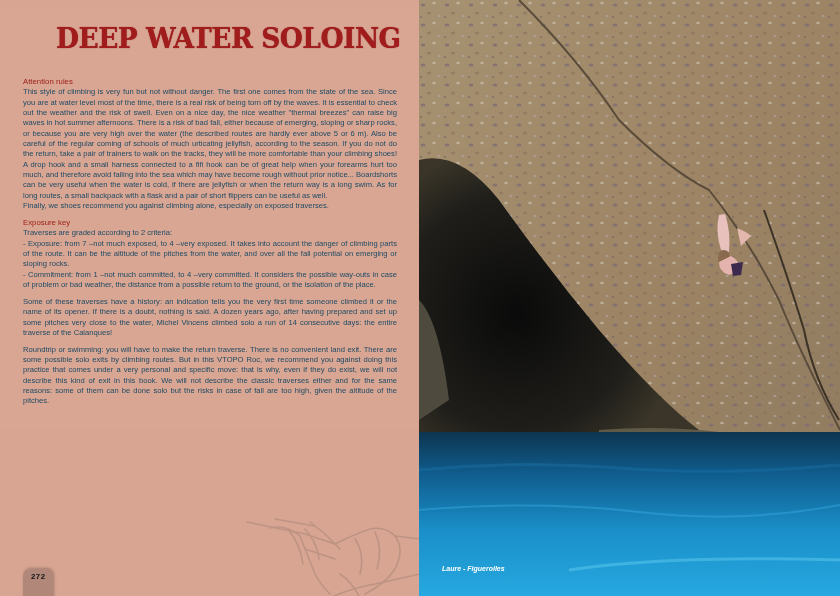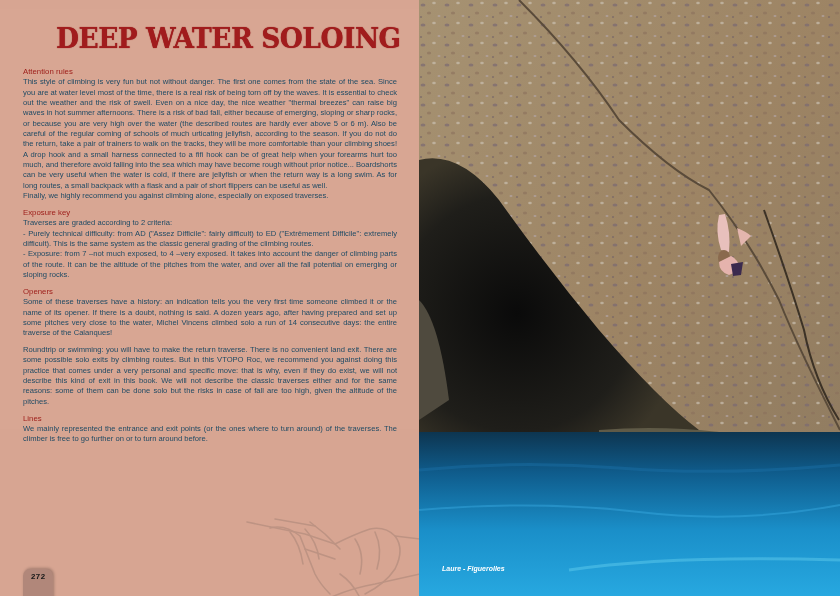--- a/index.html
+++ b/index.html
@@ -15,21 +15,21 @@
   }
   .title {
     position: absolute; left: 56px; top: 14px;
     font-family: "DejaVu Serif", serif; font-weight: bold;
     font-size: 27px; letter-spacing: -0.5px;
     color: #a11c1d;
     text-shadow: 0 0 1px #8a1414;
     transform: scaleX(0.98); transform-origin: left;
   }
   .content {
-    position: absolute; left: 23px; top: 58px; width: 374px;
+    position: absolute; left: 23px; top: 68px; width: 374px;
     font-size: 7.6px; line-height: 10.35px;
     color: #1e4a64;
     text-align: justify;
   }
   .section { margin-bottom: 6.5px; }
   .sec-head { color: #9c1b17; font-size: 7.8px; }
   .para { margin: 0; }
   .hands {
     position: absolute; left: 245px; top: 505px; width: 175px; height: 91px;
     opacity: 0.55;
@@ -56,38 +56,33 @@
 </head>
 <body>
 
 <div class="left-page">
   <div class="title">DEEP WATER SOLOING</div>
 
   <div class="content">
     <div class="section">
       <div class="sec-head">Attention rules</div>
       <p class="para">This style of climbing is very fun but not without danger. The first one comes from the state of the sea. Since you are at water level most of the time, there is a real risk of being torn off by the waves. It is essential to check out the weather and the risk of swell. Even on a nice day, the nice weather "thermal breezes" can raise big waves in hot summer afternoons. There is a risk of bad fall, either because of emerging, sloping or sharp rocks, or because you are very high over the water (the described routes are hardly ever above 5 or 6 m). Also be careful of the regular coming of schools of much urticating jellyfish, according to the season. If you do not do the return, take a pair of trainers to walk on the tracks, they will be more comfortable than your climbing shoes! A drop hook and a small harness connected to a fifi hook can be of great help when your forearms hurt too much, and therefore avoid falling into the sea which may have become rough without prior notice... Boardshorts can be very useful when the water is cold, if there are jellyfish or when the return way is a long swim. As for long routes, a small backpack with a flask and a pair of short flippers can be useful as well.</p>
-      <p class="para">Finally, we highly recommend you against climbing alone, especially on exposed traverses.</p>
+      <p class="para">Finally, we shoes recommend you against climbing alone, especially on exposed traverses.</p>
     </div>
     <div class="section">
       <div class="sec-head">Exposure key</div>
       <p class="para">Traverses are graded according to 2 criteria:</p>
-      <p class="para">- Purely technical difficulty: from AD ("Assez Difficile": fairly difficult) to ED ("Extrêmement Difficile": extremely difficult). This is the same system as the classic general grading of the climbing routes.</p>
       <p class="para">- Exposure: from 7 –not much exposed, to 4 –very exposed. It takes into account the danger of climbing parts of the route. It can be the altitude of the pitches from the water, and over all the fall potential on emerging or sloping rocks.</p>
+      <p class="para">- Commitment: from 1 –not much committed, to 4 –very committed. It considers the possible way-outs in case of problem or bad weather, the distance from a possible return to the ground, or the isolation of the place.</p>
     </div>
     <div class="section">
-      <div class="sec-head">Openers</div>
       <p class="para">Some of these traverses have a history: an indication tells you the very first time someone climbed it or the name of its opener. If there is a doubt, nothing is said. A dozen years ago, after having prepared and set up some pitches very close to the water, Michel Vincens climbed solo a run of 14 consecutive days: the entire traverse of the Calanques!</p>
     </div>
     <div class="section">
       <p class="para">Roundtrip or swimming: you will have to make the return traverse. There is no convenient land exit. There are some possible solo exits by climbing routes. But in this VTOPO Roc, we recommend you against doing this practice that comes under a very personal and specific move: that is why, even if they do exist, we will not describe this kind of exit in this book. We will not describe the classic traverses either and for the same reasons: some of them can be done solo but the risks in case of fall are too high, given the altitude of the pitches.</p>
-    </div>
-    <div class="section">
-      <div class="sec-head">Lines</div>
-      <p class="para">We mainly represented the entrance and exit points (or the ones where to turn around) of the traverses. The climber is free to go further on or to turn around before.</p>
     </div>
   </div>
 
   <svg class="hands" viewBox="0 0 175 91">
     <g fill="none" stroke="#a98577" stroke-width="1.6" stroke-linecap="round">
       <path d="M2 8 L60 20 L90 30"></path>
       <path d="M30 5 L70 12"></path>
       <path d="M25 14 Q40 10 55 22 Q62 40 70 60 Q75 70 85 80"></path>
       <path d="M45 18 Q55 30 58 50"></path>
       <path d="M60 15 Q72 28 74 45"></path>

